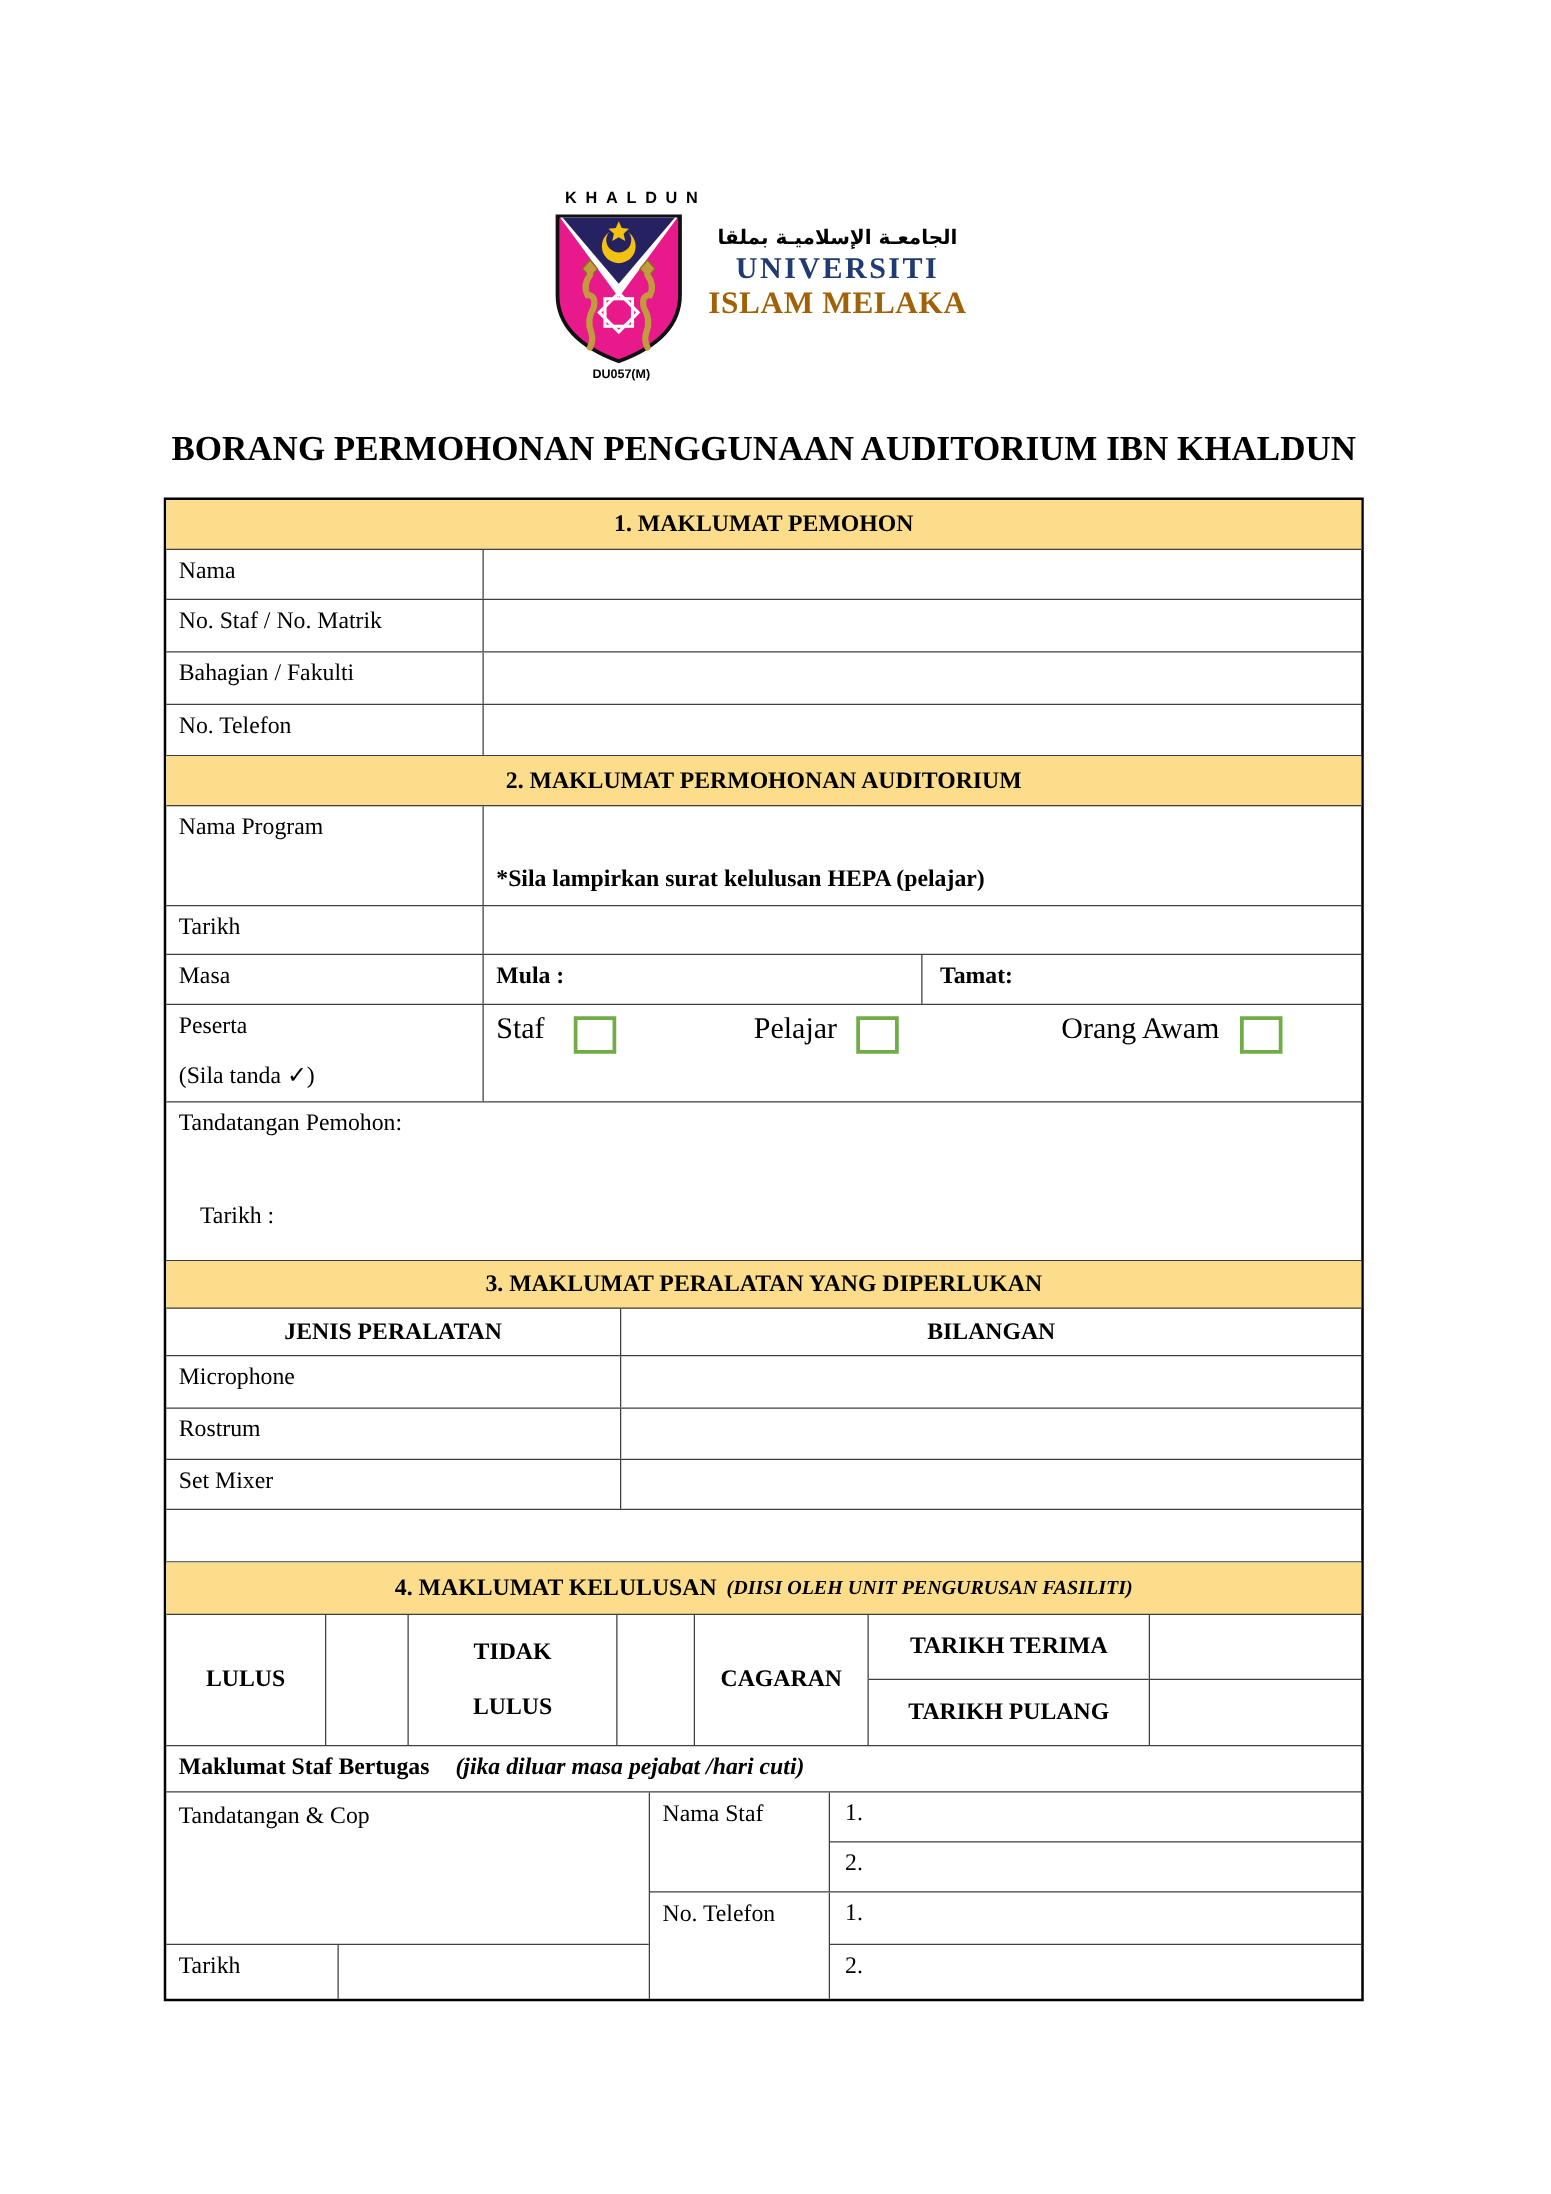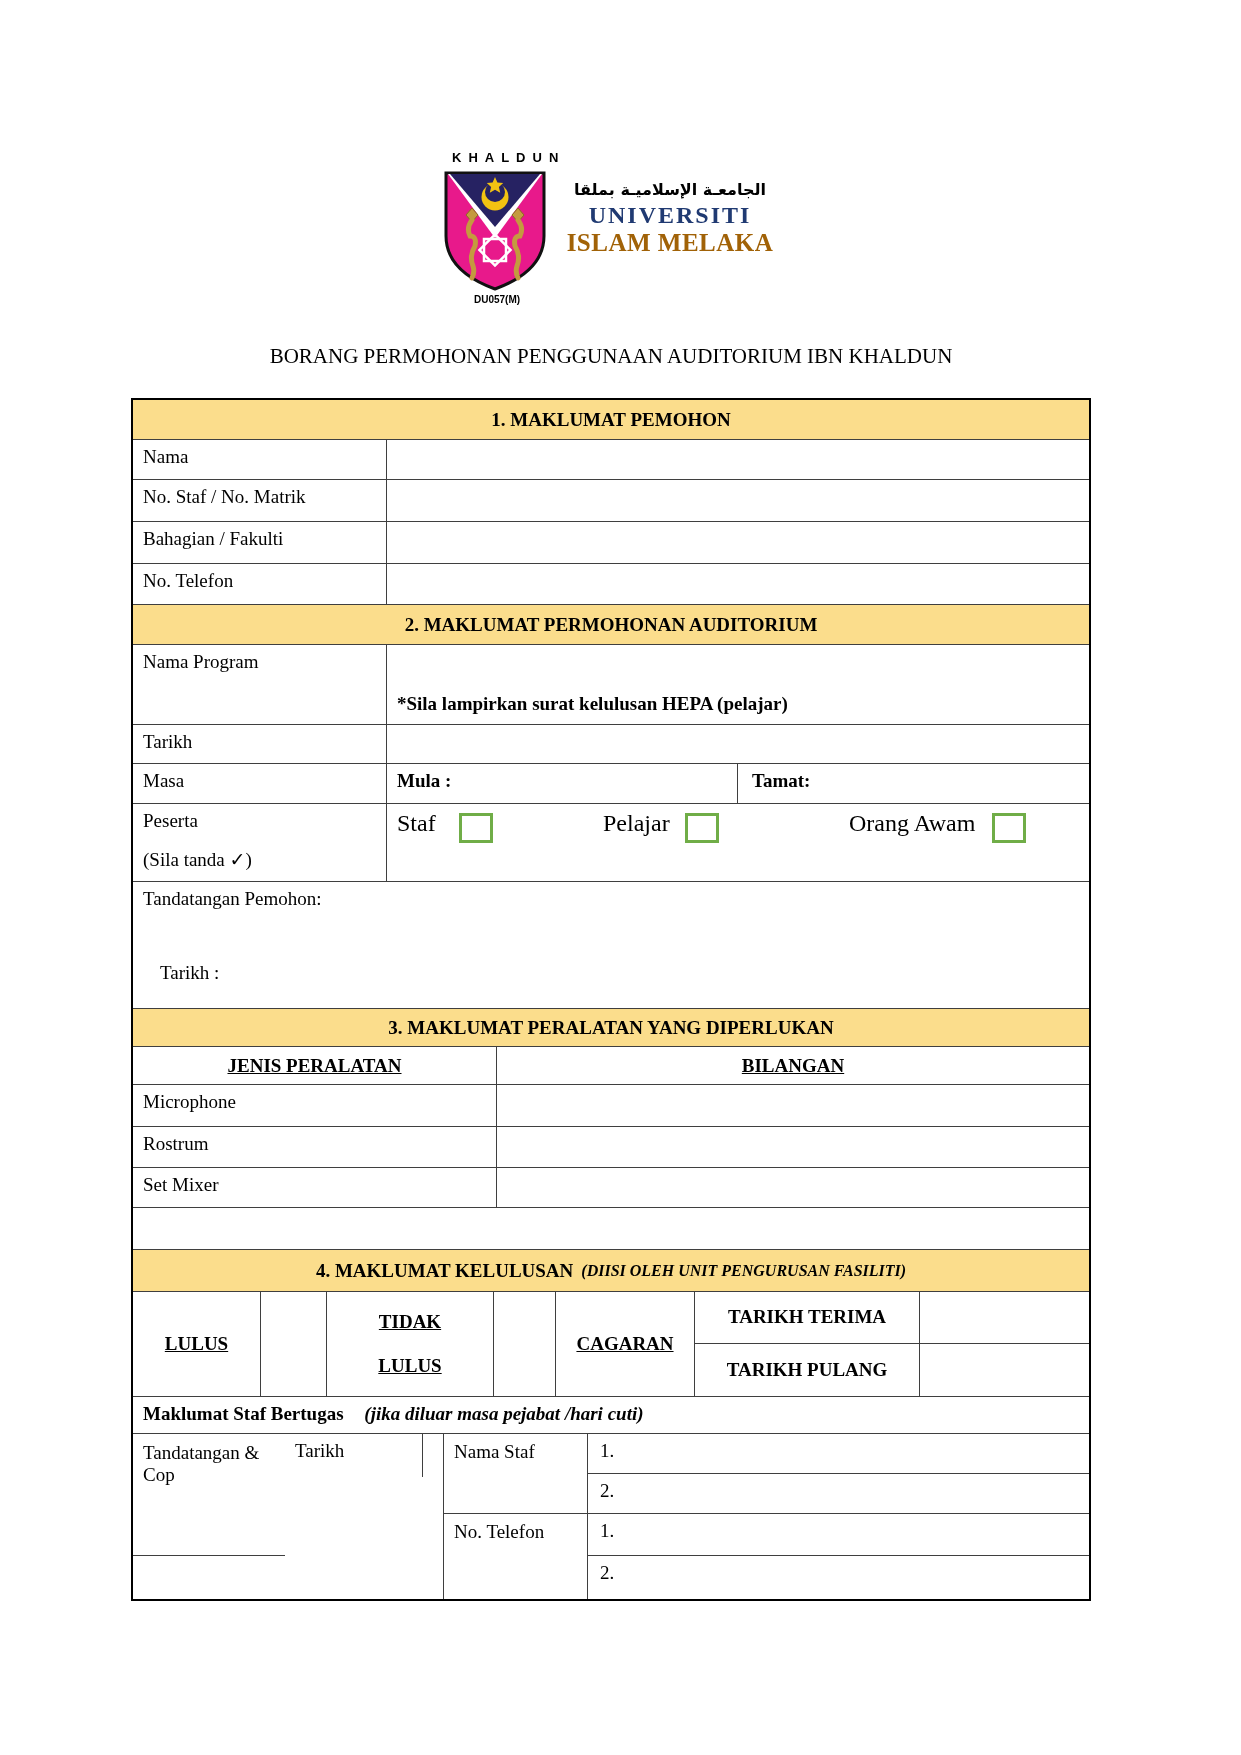--- a/index.html
+++ b/index.html
@@ -14,31 +14,31 @@
     font-family:"Liberation Sans", sans-serif; font-weight:bold; font-size:13px; letter-spacing:7px; text-indent:7px; }
   .crest { position:absolute; left:0; top:20px; }
   .ducode { position:absolute; left:2px; top:144px; width:104px; text-align:center;
     font-family:"Liberation Sans", sans-serif; font-weight:bold; font-size:10px; }
   .logo-text { position:absolute; left:112px; top:30px; width:230px; text-align:center; }
   .arabic { font-family:"DejaVu Sans", sans-serif; font-weight:bold; font-size:16px; direction:rtl; }
   .uni-line { color:#203A72; font-weight:bold; font-size:24px; letter-spacing:2px; margin-top:3px; }
   .melaka-line { color:#a16207; font-weight:bold; font-size:25px; letter-spacing:0.5px; }
   
   .doc-title { position:absolute; left:131px; top:344px; width:960px; text-align:center;
-    font-weight:normal; font-size:21px; }
+    font-weight:bold; font-size:28px; }
   
   .tbl { position:absolute; left:131px; top:398px; width:960px; border:2px solid #000; background:#fff; }
   .row { display:flex; border-bottom:1px solid #3f3f3f; position:relative; }
   .row:last-child { border-bottom:none; }
   .hdr { background:#FBDD8C; align-items:center; justify-content:center;
     font-weight:bold; font-size:19px; text-align:center; }
   .hdr .note { font-size:16px; font-style:italic; margin-left:8px; }
   .cell { border-right:1px solid #3f3f3f; padding:6px 10px; font-size:19px; }
   .cell:last-child, .nr { border-right:none; }
-  .c { display:flex; align-items:center; justify-content:center; text-align:center; padding:0 4px;text-decoration:underline; }
+  .c { display:flex; align-items:center; justify-content:center; text-align:center; padding:0 4px; }
   .b { font-weight:bold; }
   .h40{height:40px}.h42{height:42px}.h41{height:41px}.h39{height:39px}.h38{height:38px}
   .h80{height:80px}.h78{height:78px}.h127{height:127px}.h105{height:105px}.h37{height:37px}.h165{height:165px}
   .w254{width:254px}.w351{width:351px}.w364{width:364px}
   .w128{width:128px}.w66{width:66px}.w167{width:167px}.w62{width:62px}.w139{width:139px}.w224{width:224px}.w170{width:170px}
   .w138{width:138px}
   .grow { flex:1; }
   
   .np-val { display:flex; flex-direction:column; justify-content:flex-end; padding-bottom:9px; }
   
@@ -51,21 +51,21 @@
   .two-line { line-height:2.3; font-weight:bold; }
   .subcol { display:flex; flex-direction:column; }
   .subcell { border-bottom:1px solid #3f3f3f; }
   .subcell:last-child { border-bottom:none; }
   .h52{height:52px}.h53{height:53px}
   .tcell { display:flex; align-items:center; justify-content:center; font-weight:bold; font-size:19px; }
   .tval { border-left:1px solid #3f3f3f; }
   
   .msb-note { font-style:italic; margin-left:16px; }
   
-  .bleft { width:311px; border-right:1px solid #3f3f3f; display:flex; flex-direction:row; }
+  .bleft { width:387px; border-right:1px solid #3f3f3f; display:flex; flex-direction:column; }
   .bl-top { height:122px; border-bottom:1px solid #3f3f3f; padding:8px 10px; font-size:19px; }
   .bl-bot { height:43px; display:flex; }
   .bl-bot .cell { border-bottom:none; }
   .bright { flex:1; display:flex; flex-direction:column; }
   .bgroup { display:flex; }
   .bgroup.first { height:80px; border-bottom:1px solid #3f3f3f; }
   .bgroup.second { height:85px; }
   .blabel { width:144px; border-right:1px solid #3f3f3f; padding:7px 10px; font-size:19px; }
   .bvals { flex:1; display:flex; flex-direction:column; }
   .bval { padding:6px 12px; font-size:19px; }

